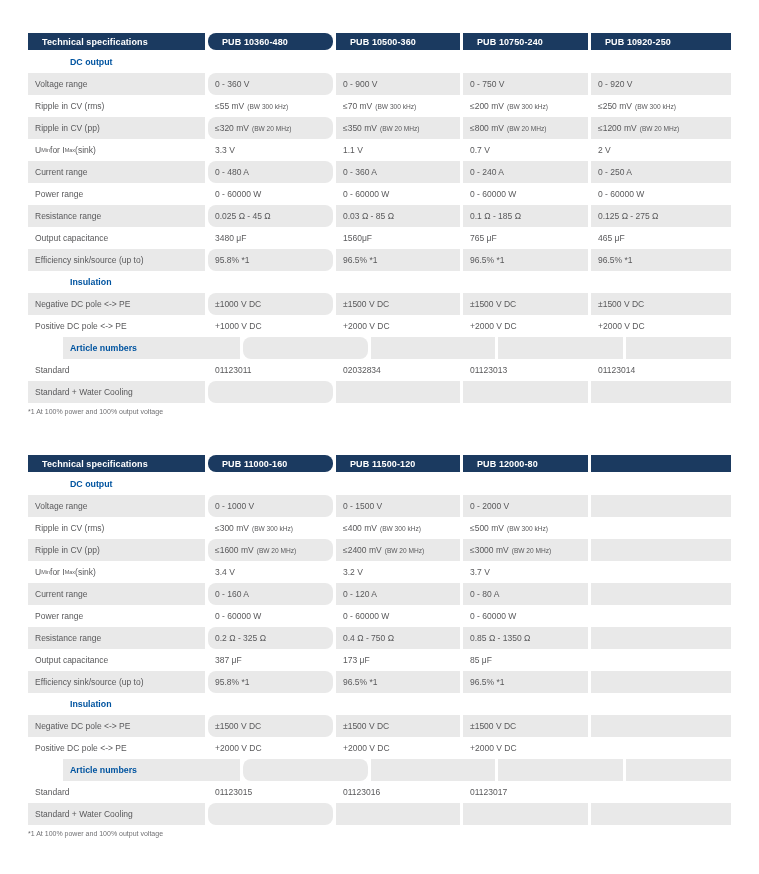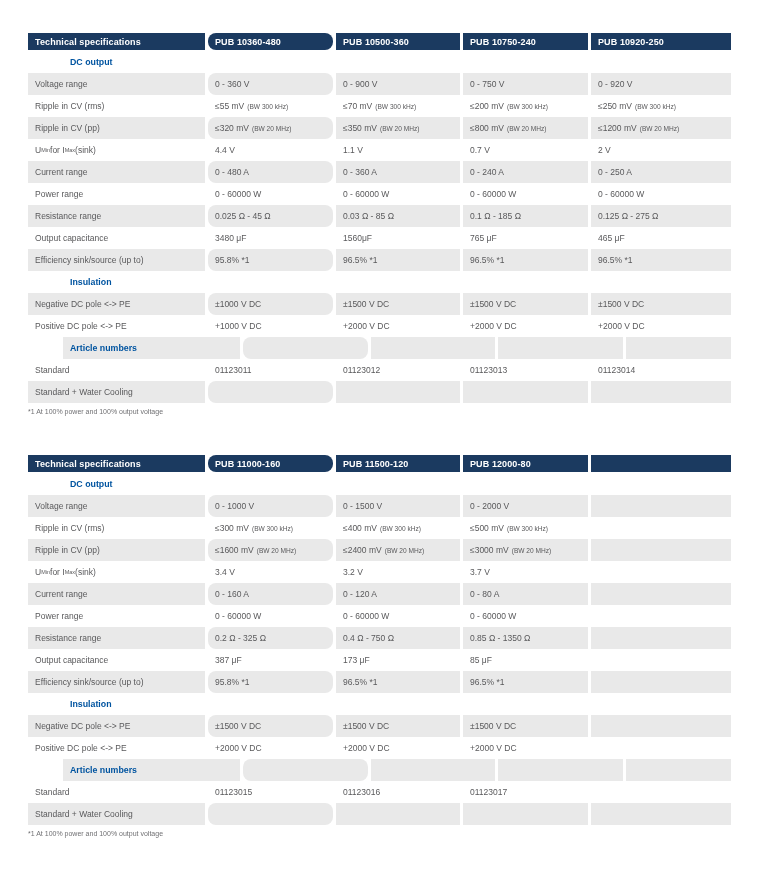--- a/index.html
+++ b/index.html
@@ -2,21 +2,21 @@
 <html style="--navy: #1b3a60; --blue: #0054a0; --shade: #e9e9e9; --body: #59595b; --foot: #707073;"><head>
 <meta charset="utf-8">
 <style>
   html,body{margin:0;padding:0;background:#ffffff;}
   body{width:759px;height:874px;font-family:"Liberation Sans",sans-serif;-webkit-font-smoothing:antialiased;}
   .page{position:relative;width:759px;height:874px;background:#fff;overflow:hidden;}
   .spec-table{position:absolute;left:28px;width:703px;}
   .spec-table.t1{top:33px;}
   .spec-table.t2{top:455px;}
   .hdr{display:flex;gap:3px;height:17px;margin-bottom:1px;}
-  .hdr-cell{background:var(--navy);color:#fff;font-weight:bold;font-size:9px;display:flex;align-items:center;padding-left:7px;box-sizing:border-box;letter-spacing:.1px;}
+  .hdr-cell{background:var(--navy);color:#fff;font-weight:bold;font-size:9px;display:flex;align-items:center;padding-left:14px;box-sizing:border-box;letter-spacing:.1px;}
   .row{display:flex;gap:3px;height:22px;}
   .cell{display:flex;align-items:center;padding-left:7px;box-sizing:border-box;font-size:8.5px;color:var(--body);white-space:nowrap;overflow:hidden;}
   .cell.shade{background:var(--shade);}
   .c0{width:177px;flex:0 0 177px;}
   .c1{width:125px;flex:0 0 125px;border-radius:8px;}
   .c2{width:124px;flex:0 0 124px;}
   .c3{width:125px;flex:0 0 125px;}
   .c4{flex:1 1 auto;}
   .cell.sec{color:var(--blue);font-weight:bold;font-size:8.8px;margin-left:35px;}
   .cell sub{font-size:5.5px;line-height:0;vertical-align:-1.5px;}
@@ -82,21 +82,21 @@
           <span>≤800 mV</span>
           <span class="note">(BW 20 MHz)</span>
         </div>
         <div class="cell c4 shade">
           <span>≤1200 mV</span>
           <span class="note">(BW 20 MHz)</span>
         </div>
       </div>
       <div class="row">
         <div class="cell c0">U<sub>Min</sub> for I<sub>Max</sub> (sink)</div>
-        <div class="cell c1">4.4 V</div>
+        <div class="cell c1">3.3 V</div>
         <div class="cell c2">1.1 V</div>
         <div class="cell c3">0.7 V</div>
         <div class="cell c4">2 V</div>
       </div>
       <div class="row">
         <div class="cell c0 shade">Current range</div>
         <div class="cell c1 shade">0 - 480 A</div>
         <div class="cell c2 shade">0 - 360 A</div>
         <div class="cell c3 shade">0 - 240 A</div>
         <div class="cell c4 shade">0 - 250 A</div>
@@ -153,21 +153,21 @@
       <div class="row">
         <div class="cell c0 shade sec">Article numbers</div>
         <div class="cell c1 shade"></div>
         <div class="cell c2 shade"></div>
         <div class="cell c3 shade"></div>
         <div class="cell c4 shade"></div>
       </div>
       <div class="row">
         <div class="cell c0">Standard</div>
         <div class="cell c1">01123011</div>
-        <div class="cell c2">01123012</div>
+        <div class="cell c2">02032834</div>
         <div class="cell c3">01123013</div>
         <div class="cell c4">01123014</div>
       </div>
       <div class="row">
         <div class="cell c0 shade">Standard + Water Cooling</div>
         <div class="cell c1 shade"></div>
         <div class="cell c2 shade"></div>
         <div class="cell c3 shade"></div>
         <div class="cell c4 shade"></div>
       </div>

